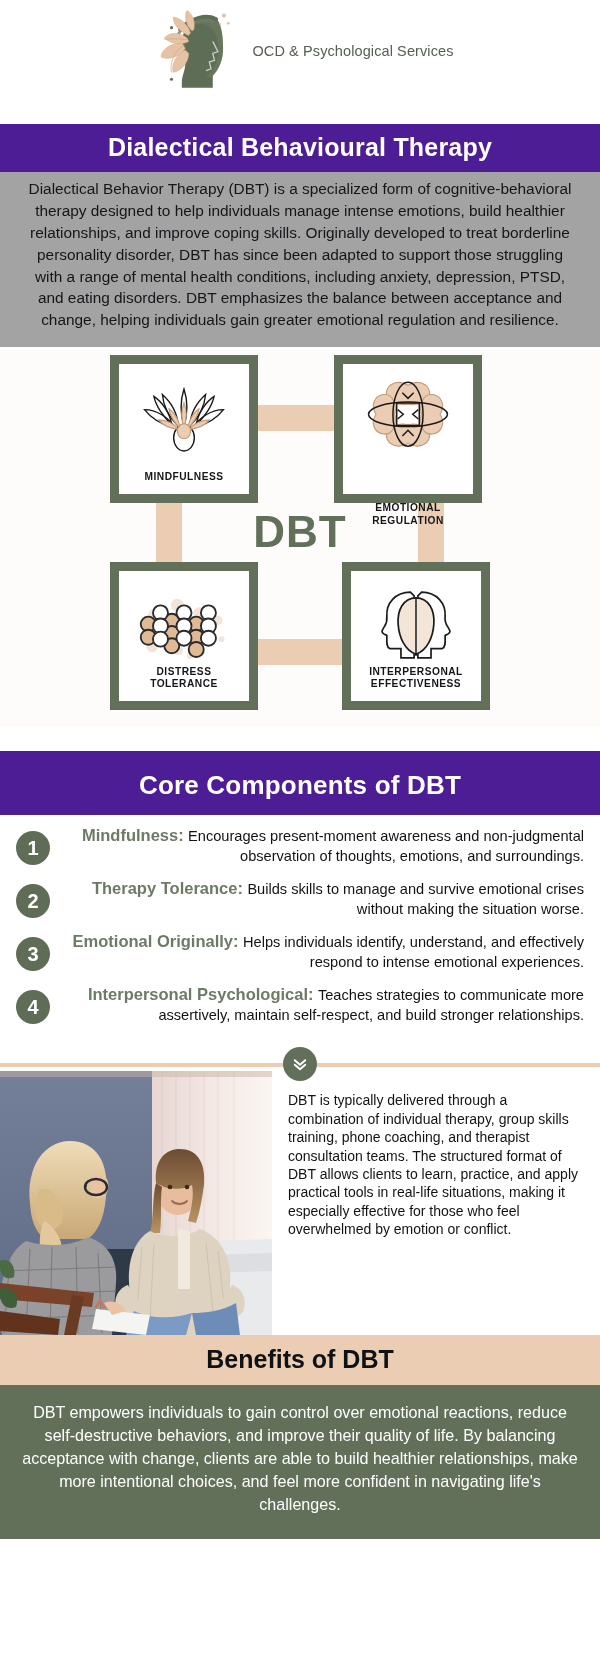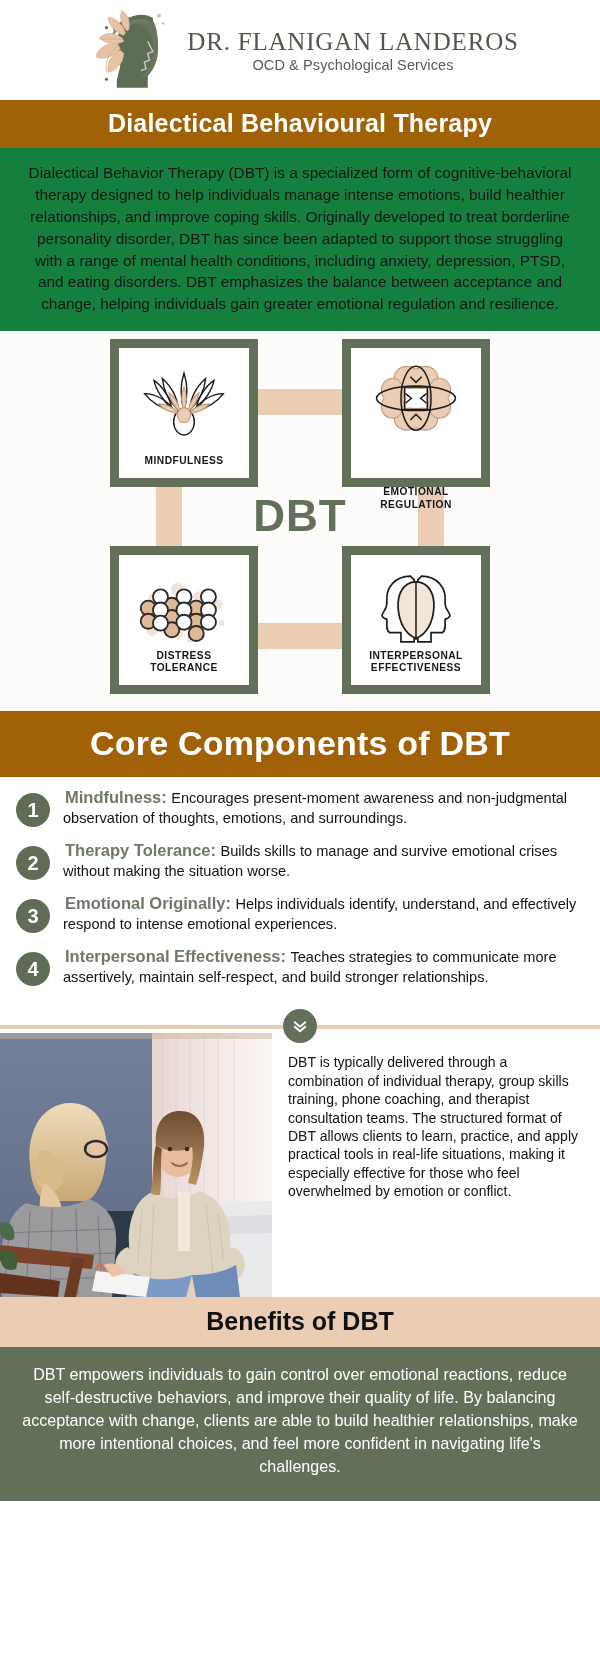--- a/index.html
+++ b/index.html
@@ -40,38 +40,39 @@
   .logo-sub {
     font-size: 14.5px;
     color: #555f52;
     letter-spacing: 0.1px;
     margin-top: 1px;
     white-space: nowrap;
   }
 
   
   .title-bar {
-    background: #a16207;
+    background: #4c1d95;
     color: #ffffff;
     text-align: center;
     font-size: 25px;
     font-weight: bold;
     letter-spacing: 0.2px;
     padding: 9px 6px 10px 6px;
-  }
-  .title-bar.tall { font-size: 34px; padding: 13px 6px 14px 6px; }
+    margin-top: 24px;
+  }
+  .title-bar.tall { font-size: 26px; padding: 19px 6px 14px 6px; }
 
   
   .intro {
-    background: #15803d;
+    background: #a3a3a3;
     color: #15161a;
     text-align: center;
     font-size: 15.4px;
     line-height: 1.42;
-    padding: 14px 22px 16px 22px;
+    padding: 6px 22px 16px 22px;
   }
 
   
   .diagram {
     position: relative;
     height: 380px;
     background: #fdfcfa;
     padding: 8px 0 0 0;
   }
   .diag-inner {
@@ -92,21 +93,21 @@
     height: 148px;
     border: 9px solid #62705a;
     background: #ffffff;
     display: flex;
     flex-direction: column;
     align-items: center;
     justify-content: flex-start;
     padding: 6px 4px 4px 4px;
   }
   .quad.tl { left: 0;     top: 0; }
-  .quad.tr { right: 0;    top: 0; gap: 48px; }
+  .quad.tr { right: 8px;    top: 0; gap: 48px; }
   .quad.bl { left: 0;     bottom: 0; }
   .quad.br { right: 0;    bottom: 0; margin-top: 32px; }
   .quad-icon { width: 94px; height: 82px; display:block; margin: 2px auto 0 auto; }
   .quad-label {
     font-size: 10.2px;
     font-weight: bold;
     letter-spacing: 0.5px;
     color: #15161a;
     text-align: center;
     line-height: 1.25;
@@ -141,21 +142,21 @@
     border-radius: 50%;
     background: #5f6d57;
     color: #ffffff;
     font-size: 20px;
     font-weight: bold;
     display: flex;
     align-items: center;
     justify-content: center;
     margin-top: 6px;
   }
-  .comp-body { flex: 1 1 auto; padding-top: 0; }
+  .comp-body { flex: 1 1 auto; padding-top: 0; text-align: right; }
   .comp-title {
     font-size: 16.5px;
     font-weight: bold;
     color: #6d7a65;
     line-height: 1.3;
     margin-bottom: 1px;
     padding-left: 2px;
   }
   .comp-desc {
     font-size: 14.6px;
@@ -257,21 +258,20 @@
 
         <circle cx="35" cy="26" r="3" fill="#e7c3a6"></circle>
         <circle cx="18" cy="24" r="1.8" fill="#5e6d55"></circle>
         <circle cx="18" cy="84" r="1.8" fill="#5e6d55"></circle>
         <circle cx="79" cy="10" r="2.4" fill="#e7c3a6"></circle>
         <circle cx="84" cy="19" r="1.6" fill="#e7c3a6"></circle>
         <circle cx="75" cy="20" r="1.2" fill="#e7c3a6"></circle>
       </svg>
     </span>
     <span class="logo-text">
-      <span class="logo-name">DR. FLANIGAN LANDEROS</span>
       <span class="logo-sub">OCD &amp; Psychological Services</span>
     </span>
   </div>
 
   <div class="title-bar">Dialectical Behavioural Therapy</div>
 
   <div class="intro">Dialectical Behavior Therapy (DBT) is a specialized form of cognitive-behavioral therapy designed to help individuals manage intense emotions, build healthier relationships, and improve coping skills. Originally developed to treat borderline personality disorder, DBT has since been adapted to support those struggling with a range of mental health conditions, including anxiety, depression, PTSD, and eating disorders. DBT emphasizes the balance between acceptance and change, helping individuals gain greater emotional regulation and resilience.</div>
 
   <div class="diagram">
     <div class="diag-inner">
@@ -406,21 +406,21 @@
     <div class="comp-item">
       <span class="comp-num">3</span>
       <span class="comp-body">
         <span class="comp-title">Emotional Originally:</span>
         <span class="comp-desc">Helps individuals identify, understand, and effectively respond to intense emotional experiences.</span>
       </span>
     </div>
     <div class="comp-item">
       <span class="comp-num">4</span>
       <span class="comp-body">
-        <span class="comp-title">Interpersonal Effectiveness:</span>
+        <span class="comp-title">Interpersonal Psychological:</span>
         <span class="comp-desc">Teaches strategies to communicate more assertively, maintain self-respect, and build stronger relationships.</span>
       </span>
     </div>
   </div>
 
   <div class="divider-wrap">
     <div class="divider-line"></div>
     <div class="chevron-badge">
       <svg width="18" height="18" viewBox="0 0 24 24" fill="none" stroke="#ffffff" stroke-width="2.6" stroke-linecap="round" stroke-linejoin="round">
         <polyline points="5,7 12,13 19,7"></polyline>

